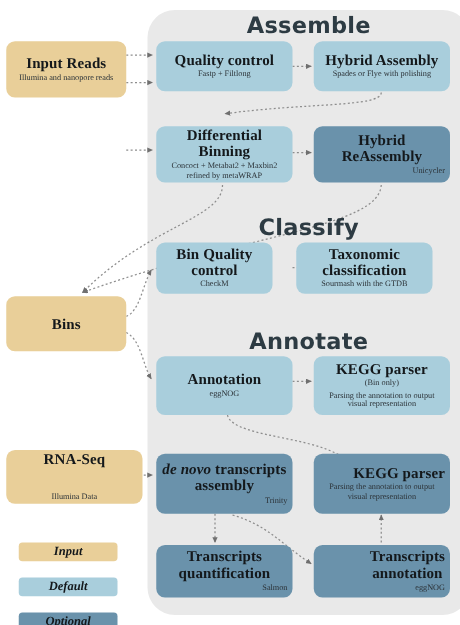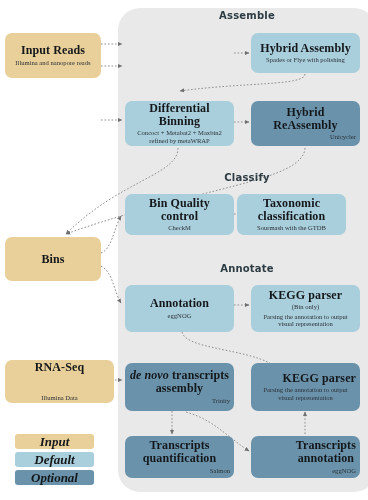--- a/index.html
+++ b/index.html
@@ -39,21 +39,21 @@
     width: 368px; height: 500px;
     z-index: 1;
     pointer-events: none;
   }
   
   .section-title {
     position: absolute;
     z-index: 3;
     font-family: "DejaVu Sans", sans-serif;
     font-weight: bold;
-    font-size: 10px;
+    font-size: 18px;
     color: #2d3b43;
     letter-spacing: 0.2px;
     text-align: center;
     white-space: nowrap;
     transform: translateX(-50%);
   }
   
   .node {
     position: absolute;
     z-index: 2;
@@ -87,28 +87,28 @@
   
   .legend {
     position: absolute;
     left: 15px;
     top: 434px;
     width: 79px;
     z-index: 2;
   }
   .legend-row {
     height: 15px;
-    margin-bottom: 3px;
+    margin-bottom: 13px;
     border-radius: 3px;
     display: flex;
     align-items: center;
     justify-content: center;
     font-weight: bold;
     font-style: italic;
-    font-size: 13px;
+    font-size: 10px;
     color: #14181b;
   }
 </style>
 </head>
 <body>
 
 <div id="canvas">
 
   <div class="panel"></div>
 
@@ -157,38 +157,42 @@
 
   <div class="section-title" style="left:247px; top:10px;">Assemble</div>
   <div class="section-title" style="left:247px; top:172px;">Classify</div>
   <div class="section-title" style="left:247px; top:263px;">Annotate</div>
 
   <div class="node c-input" style="left:5px; top:33px; width:96px; height:45px;">
     <div class="t1">Input Reads</div>
     <div class="t2">Illumina and nanopore reads</div>
   </div>
 
+  <div class="node c-default" style="left:125px; top:33px; width:109px; height:40px;">
+    <div class="t1">Quality control</div>
+    <div class="t2">Fastp + Filtlong</div>
+  </div>
 
   <div class="node c-default" style="left:251px; top:33px; width:109px; height:40px;">
     <div class="t1">Hybrid Assembly</div>
     <div class="t2">Spades or Flye with polishing</div>
   </div>
 
 
   <div class="node c-default" style="left:125px; top:101px; width:109px; height:45px;">
     <div class="t1">Differential Binning</div>
     <div class="t2">Concoct + Metabat2 + Maxbin2 refined by metaWRAP</div>
   </div>
 
   <div class="node c-optional" style="left:251px; top:101px; width:109px; height:45px;">
     <div class="t1">Hybrid ReAssembly</div>
     <div class="t2">Unicycler</div>
   </div>
 
-  <div class="node c-default" style="left:125px; top:194px; width:109px; height:41px;">
+  <div class="node c-default" style="left:125px; top:194px; width:93px; height:41px;">
     <div class="t1">Bin Quality control</div>
     <div class="t2">CheckM</div>
   </div>
 
   <div class="node c-default" style="left:237px; top:194px; width:109px; height:41px;border-radius:7px;">
     <div class="t1">Taxonomic classification</div>
     <div class="t2">Sourmash with the GTDB</div>
   </div>
 
   <div class="node c-input" style="left:5px; top:237px; width:96px; height:44px;">

